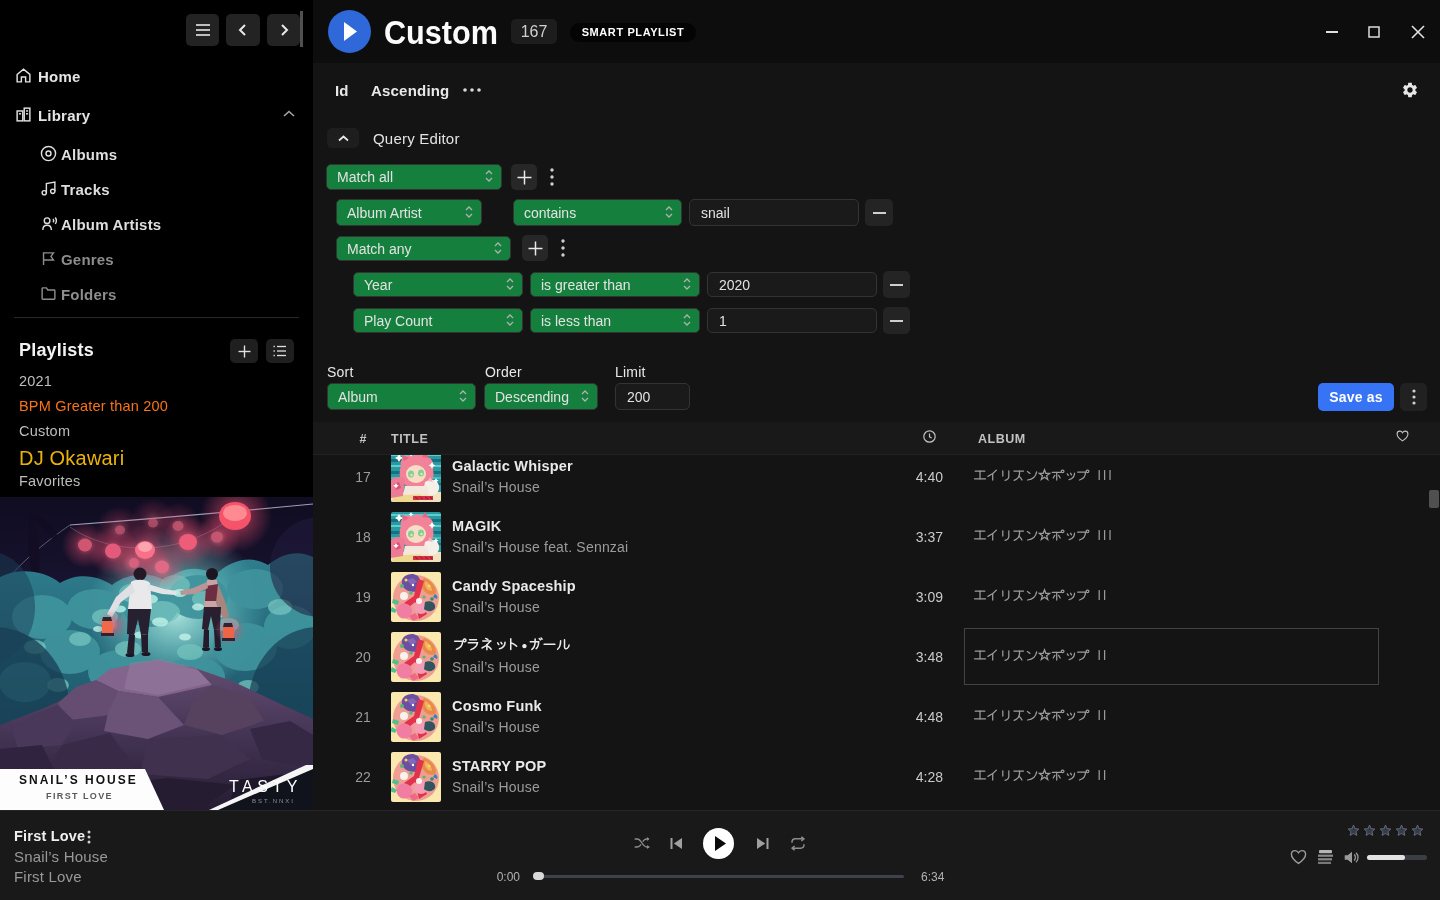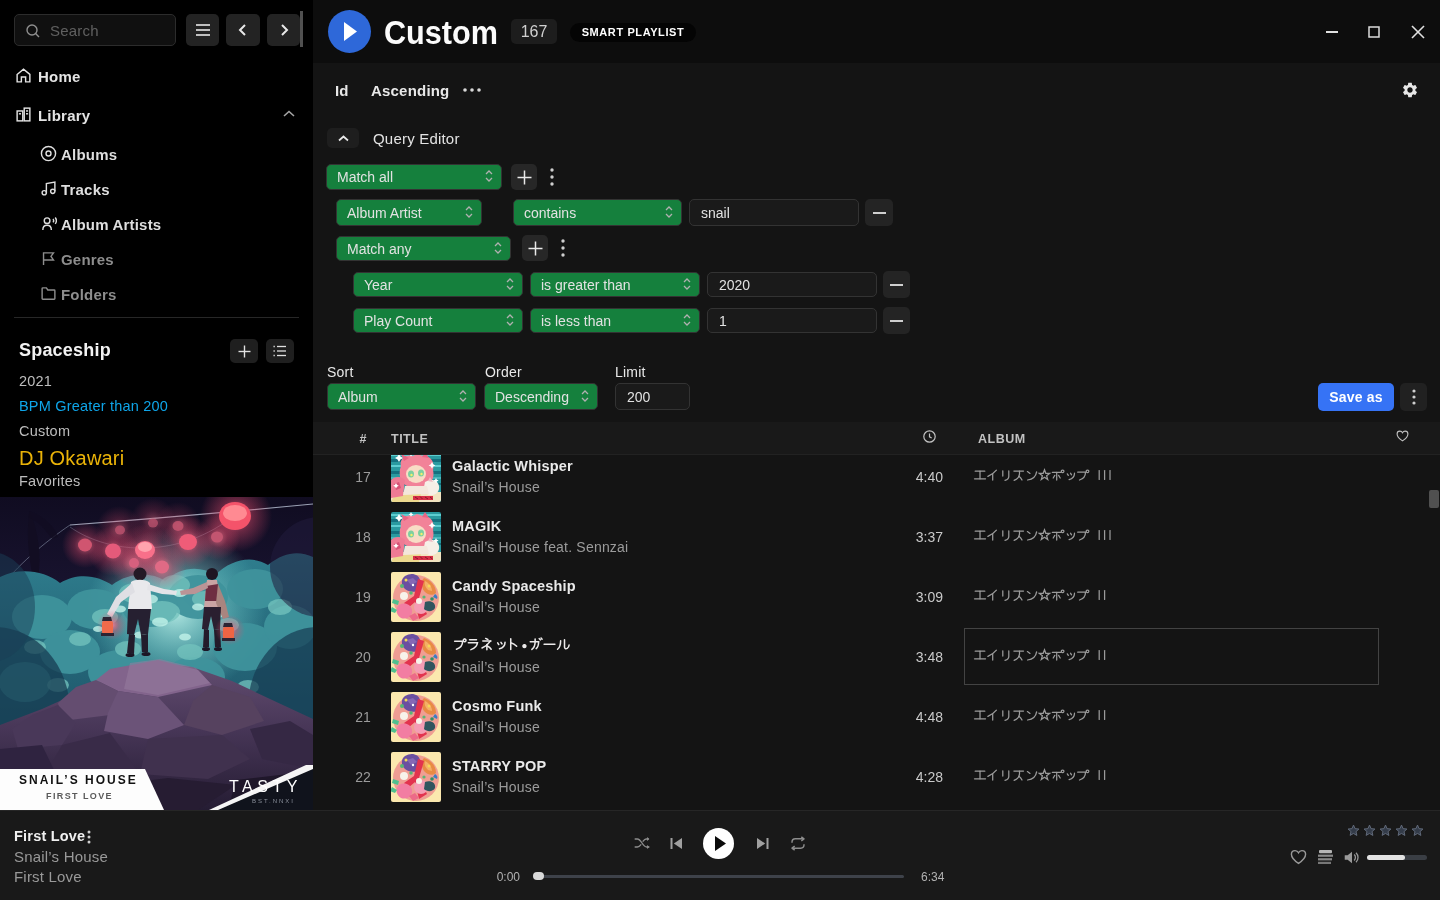--- a/index.html
+++ b/index.html
@@ -27,27 +27,20 @@
 .thumb { position:absolute; left:78px; width:50px; height:50px; border-radius:2px; overflow:hidden; }
 
 #player { position:absolute; left:0; top:810px; width:1440px; height:90px; background:#191919; border-top:1px solid #262626; z-index:6; }
 </style>
 </head>
 <body>
 <div id="app">
 
 <div id="sidebar">
 
-  <div class="abs" style="left:14px;top:14px;width:162px;height:32px;background:#101010;border:1px solid #2c2c2c;border-radius:5px;">
-    <svg class="abs" style="left:9px;top:7px" width="18" height="18" viewBox="0 0 18 18" fill="none" stroke="#8f8f8f" stroke-width="1.4">
-          <circle cx="8" cy="8" r="5"></circle>
-          <line x1="11.6" y1="11.6" x2="15" y2="15"></line>
-        </svg>
-    <span class="abs" style="left:35px;top:7px;font-size:15px;color:#606060;letter-spacing:.2px;">Search</span>
-  </div>
   <div class="sbtn" style="left:186px;top:14px;width:33px;height:32px;">
     <svg width="16" height="14" viewBox="0 0 16 14" stroke="#e8e8e8" stroke-width="1.6">
           <line x1="1" y1="2" x2="15" y2="2"></line>
           <line x1="1" y1="7" x2="15" y2="7"></line>
           <line x1="1" y1="12" x2="15" y2="12"></line>
         </svg>
   </div>
   <div class="sbtn" style="left:226px;top:14px;width:34px;height:32px;">
     <svg width="14" height="14" viewBox="0 0 14 14" fill="none" stroke="#e8e8e8" stroke-width="2">
           <polyline points="9,2 4,7 9,12"></polyline>
@@ -104,39 +97,39 @@
       </svg>
   <span class="navtxt abs" style="left:61px;top:251px;color:#8d8d8d;">Genres</span>
 
   <svg class="abs" style="left:40px;top:285px" width="17" height="17" viewBox="0 0 24 24" fill="none" stroke="#8d8d8d" stroke-width="2">
         <path d="M3 7V5a1 1 0 0 1 1-1h5l2 3h9a1 1 0 0 1 1 1v11a1 1 0 0 1-1 1H4a1 1 0 0 1-1-1z"></path>
       </svg>
   <span class="navtxt abs" style="left:61px;top:286px;color:#8d8d8d;">Folders</span>
 
   <div class="abs" style="left:14px;top:317px;width:285px;height:1px;background:#272727;"></div>
 
-  <span class="abs" style="left:19px;top:340px;font-size:18px;font-weight:bold;color:#f2f2f2;letter-spacing:.2px;">Spaceship</span>
+  <span class="abs" style="left:19px;top:340px;font-size:18px;font-weight:bold;color:#f2f2f2;letter-spacing:.2px;">Playlists</span>
   <div class="sbtn" style="left:230px;top:339px;width:28px;height:24px;background:#1f1f1f;">
     <svg width="13" height="13" viewBox="0 0 13 13" stroke="#e0e0e0" stroke-width="1.4">
           <line x1="6.5" y1="0.5" x2="6.5" y2="12.5"></line>
           <line x1="0.5" y1="6.5" x2="12.5" y2="6.5"></line>
         </svg>
   </div>
   <div class="sbtn" style="left:266px;top:339px;width:28px;height:24px;background:#1f1f1f;">
     <svg width="14" height="12" viewBox="0 0 14 12" stroke="#e0e0e0" stroke-width="1.3">
           <line x1="4" y1="1.5" x2="13" y2="1.5"></line>
           <line x1="4" y1="6" x2="13" y2="6"></line>
           <line x1="4" y1="10.5" x2="13" y2="10.5"></line>
           <line x1="0.5" y1="1.5" x2="1.8" y2="1.5"></line>
           <line x1="0.5" y1="6" x2="1.8" y2="6"></line>
           <line x1="0.5" y1="10.5" x2="1.8" y2="10.5"></line>
         </svg>
   </div>
   <span class="abs" style="left:19px;top:373px;font-size:14.5px;color:#bdbdbd;letter-spacing:.2px;">2021</span>
-  <span class="abs" style="left:19px;top:398px;font-size:14.5px;color:#0ea5e9;letter-spacing:.2px;">BPM Greater than 200</span>
+  <span class="abs" style="left:19px;top:398px;font-size:14.5px;color:#f97316;letter-spacing:.2px;">BPM Greater than 200</span>
   <span class="abs" style="left:19px;top:423px;font-size:14.5px;color:#bdbdbd;letter-spacing:.2px;">Custom</span>
   <span class="abs" style="left:19px;top:447px;font-size:20px;color:#eab308;letter-spacing:.2px;">DJ Okawari</span>
   <span class="abs" style="left:19px;top:473px;font-size:14.5px;color:#bdbdbd;letter-spacing:.2px;">Favorites</span>
 
   <div class="abs" style="left:0;top:497px;width:313px;height:313px;" id="artwrap"><svg width="313" height="313" viewBox="0 0 313 313">
           <defs>
             <linearGradient id="sky" x1="0" y1="0" x2="0" y2="1">
               <stop offset="0" stop-color="#100c21"></stop>
               <stop offset="0.5" stop-color="#1e1839"></stop>
               <stop offset="1" stop-color="#272043"></stop>

